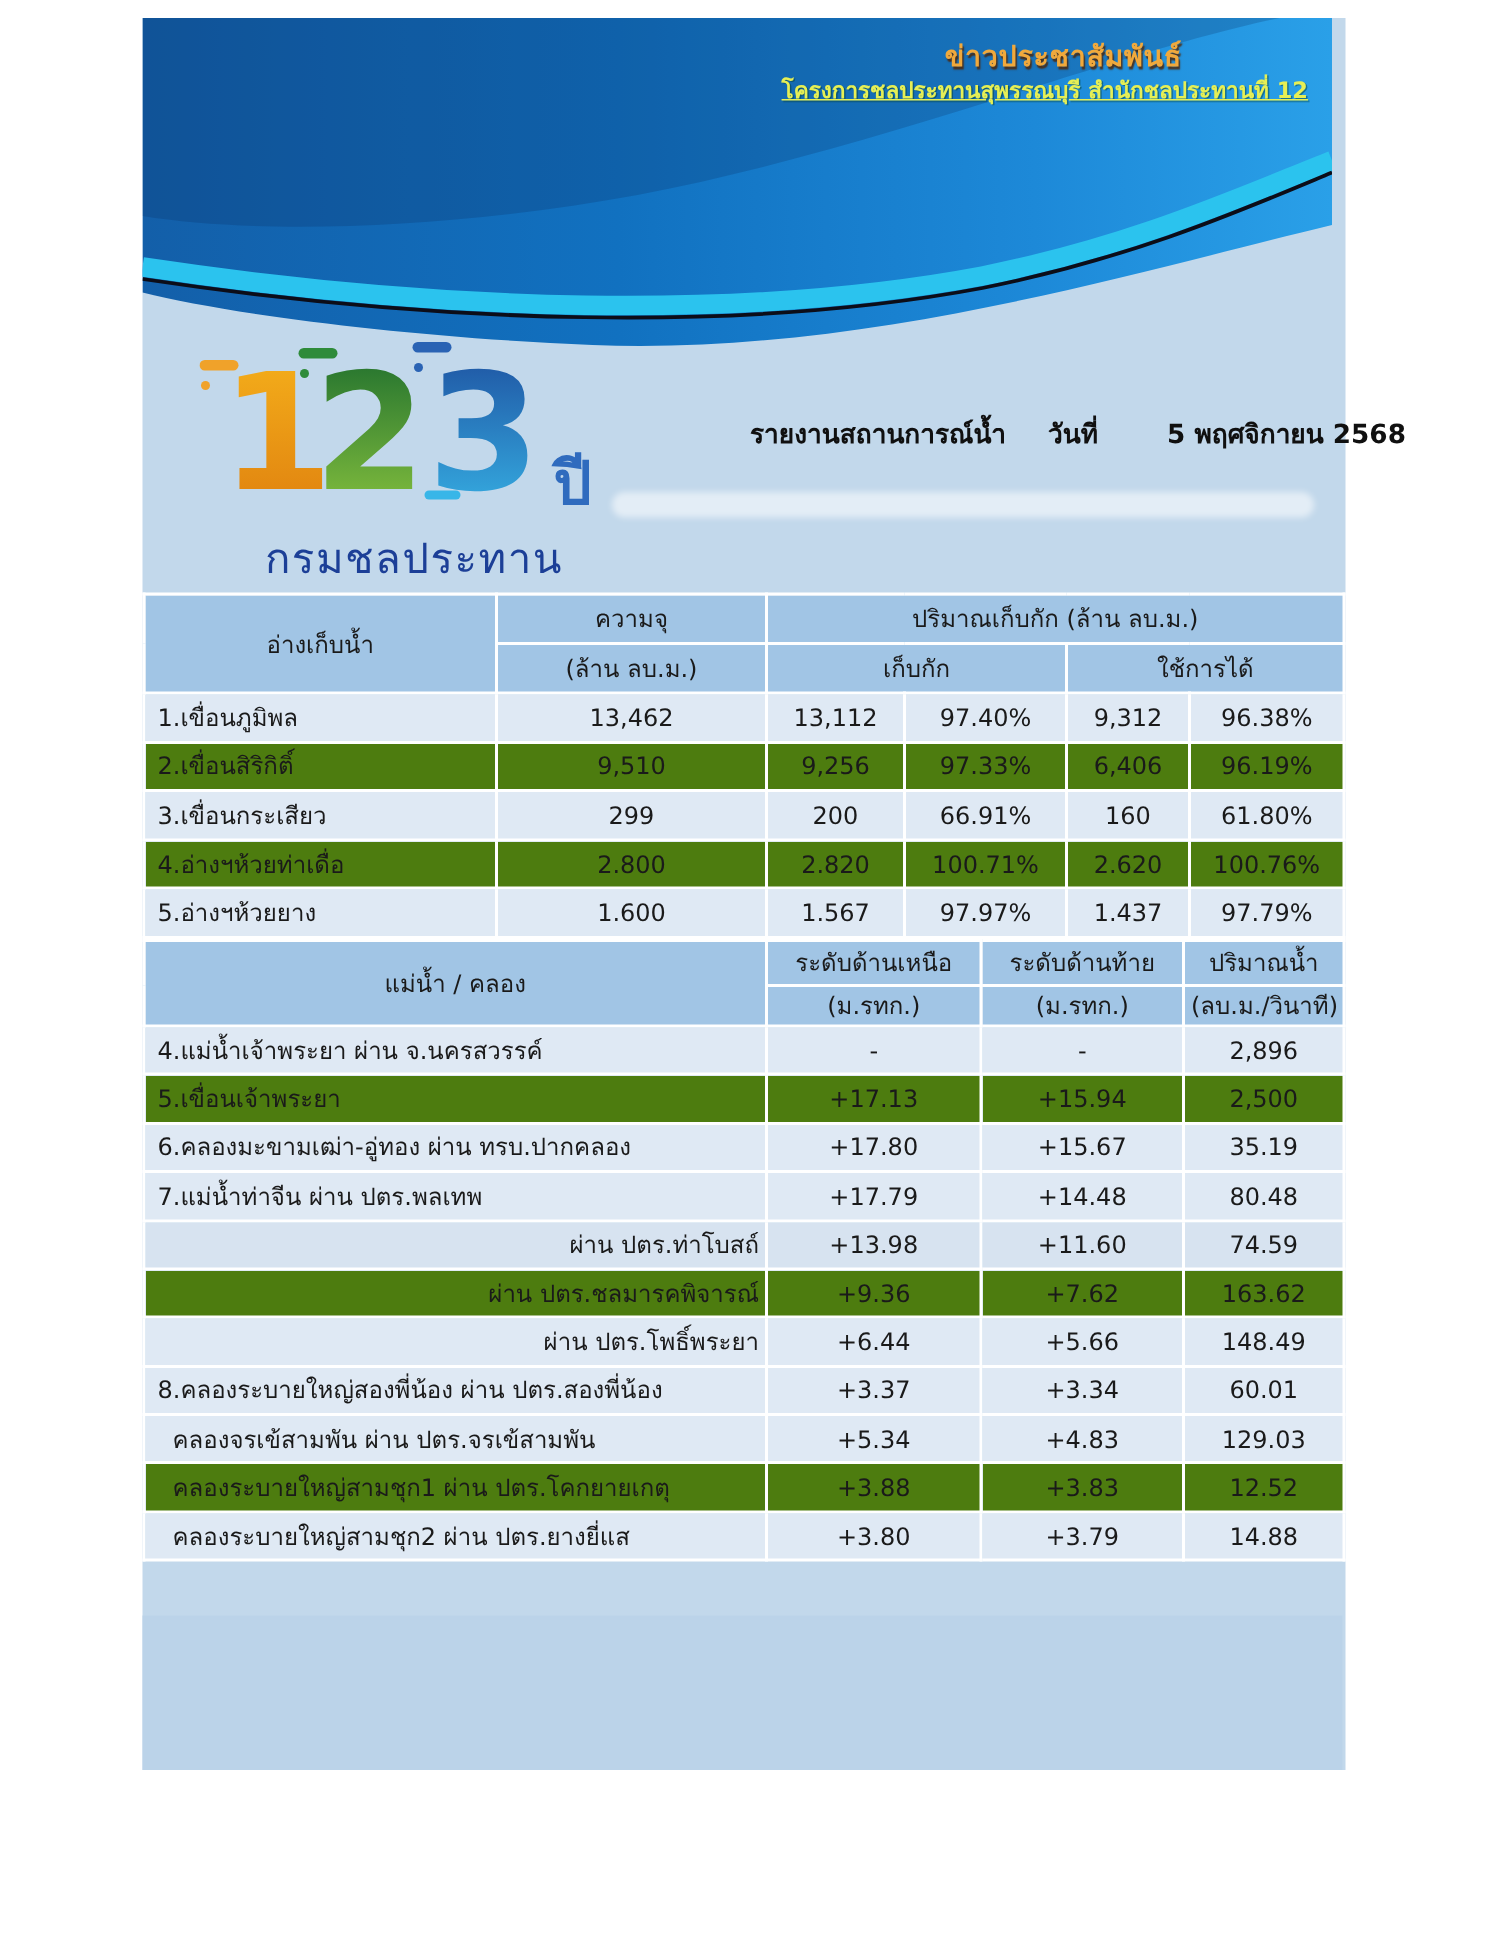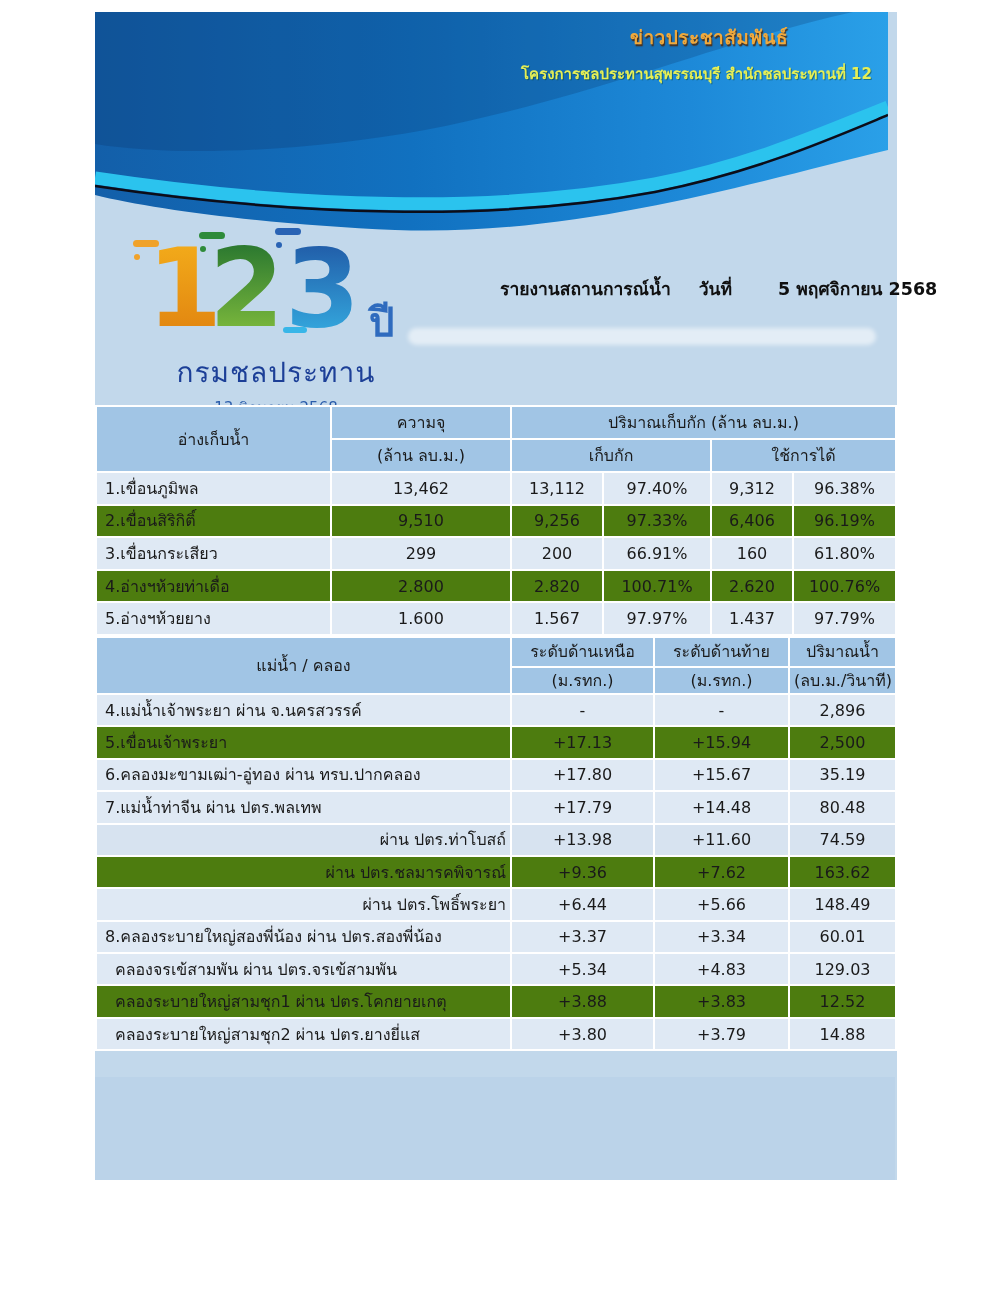--- a/index.html
+++ b/index.html
@@ -7,40 +7,40 @@
        font-family:"DejaVu Sans","Liberation Sans",sans-serif;color:#1a1a1a;}
 
   .page{position:absolute;left:95px;top:12px;width:802px;height:1168px;background:#c2d8eb;}
 
   
   .banner{position:absolute;left:0;top:0;width:793px;height:225px;text-align:center;}
   .banner svg{position:absolute;left:0;top:0;width:793px;height:225px;display:block;}
   .banner-text{position:absolute;left:0;top:0;width:100%;height:100%;}
   .pr-badge{position:absolute;top:10px;right:100px;font-size:19px;font-weight:bold;
             color:#f0a93c;text-shadow:1px 2px 1px rgba(80,35,0,0.85);letter-spacing:.5px;}
-  .banner-line2{position:absolute;top:50px;right:16px;font-size:15px;font-weight:bold;
-            color:#e6ef55;text-shadow:1px 1px 0 rgba(0,60,40,0.45);}
+  .banner-line2{position:absolute;top:36px;right:16px;font-size:15px;font-weight:bold;
+            color:#e6ef55;text-shadow:1px 1px 0 rgba(0,60,40,0.45);text-decoration:underline;}
   .banner-line3{position:absolute;top:77px;right:16px;font-size:15px;font-weight:bold;
             color:#e6ef55;text-shadow:1px 1px 0 rgba(0,60,40,0.45);}
 
   
   .logo{position:absolute;left:26px;top:212px;width:310px;text-align:center;}
   .logo-dept{font-size:28px;font-weight:normal;color:#1c3f97;letter-spacing:1px;margin-top:-4px;}
   .logo-date{font-size:15px;color:#2a5cab;margin-top:2px;}
 
   
   .title-underlay{position:absolute;left:313px;top:316px;width:468px;height:17px;
                   background:rgba(255,255,255,0.55);border-radius:9px;filter:blur(2px);}
   .title-row{position:absolute;left:405px;top:263px;font-size:17.5px;font-weight:bold;
              color:#101010;white-space:nowrap;text-align:center;}
   .title-row .gap1{display:inline-block;width:28px;}
   .title-row .gap2{display:inline-block;width:46px;}
 
   
-  .tables{position:absolute;left:0;top:393px;width:800px;}
+  .tables{position:absolute;left:0;top:383px;width:800px;}
   table{border-collapse:collapse;table-layout:fixed;width:800px;font-size:16px;}
   td,th{border:2px solid #ffffff;padding:0 4px;text-align:center;vertical-align:middle;
         font-weight:normal;overflow:hidden;white-space:nowrap;}
   th{background:#a1c5e5;}
   .t1 th{height:31px;}
   .t1 td{height:30.6px;}
   .t2 th.h1{height:28px;}
   .t2 th.h2{height:22px;}
   .t2 td{height:30.4px;}
   td.name{text-align:left;padding-left:8px;}

